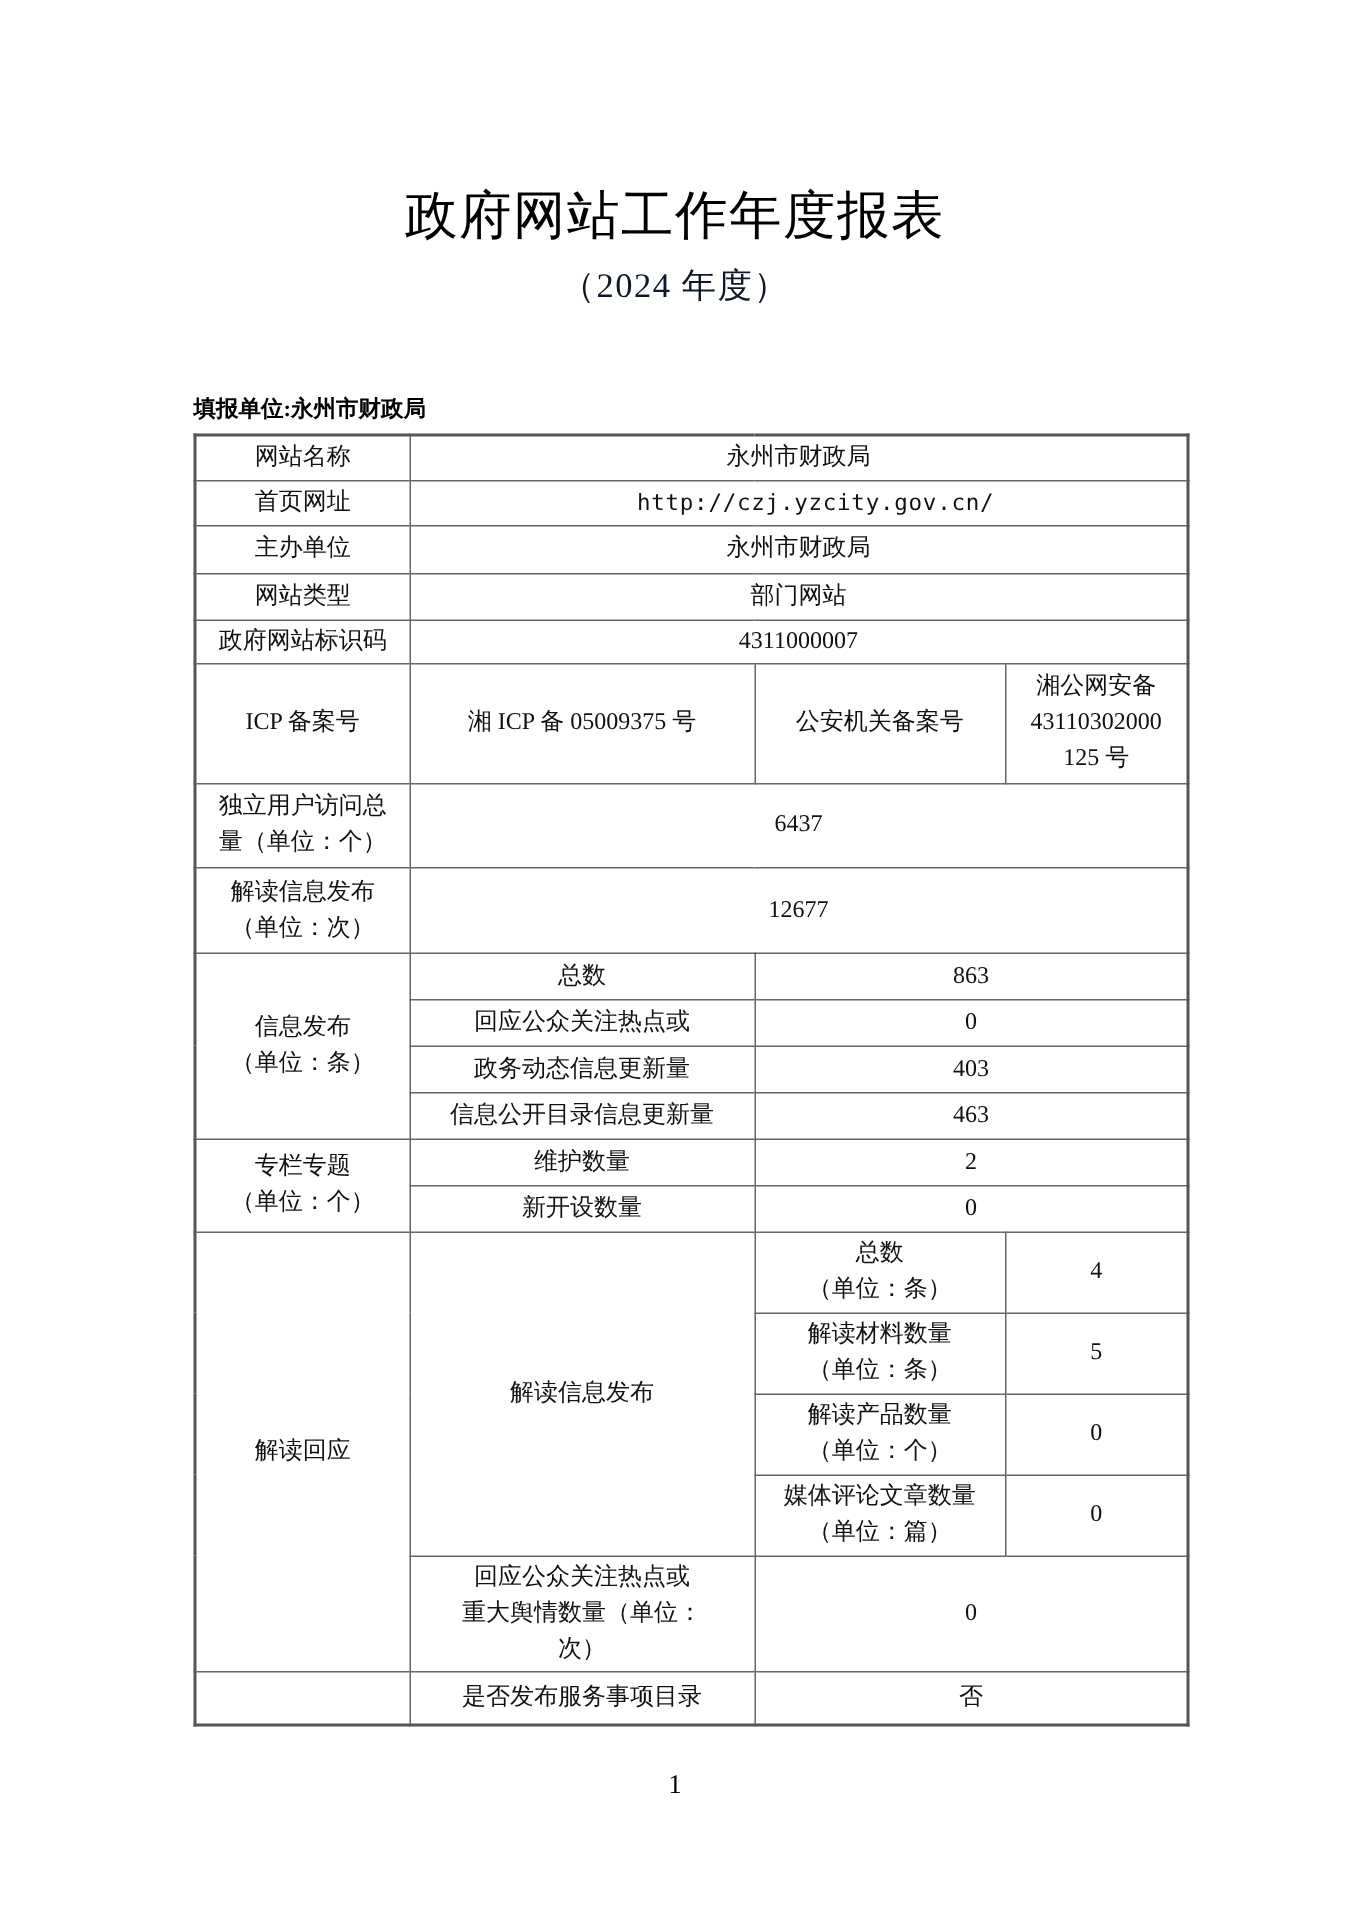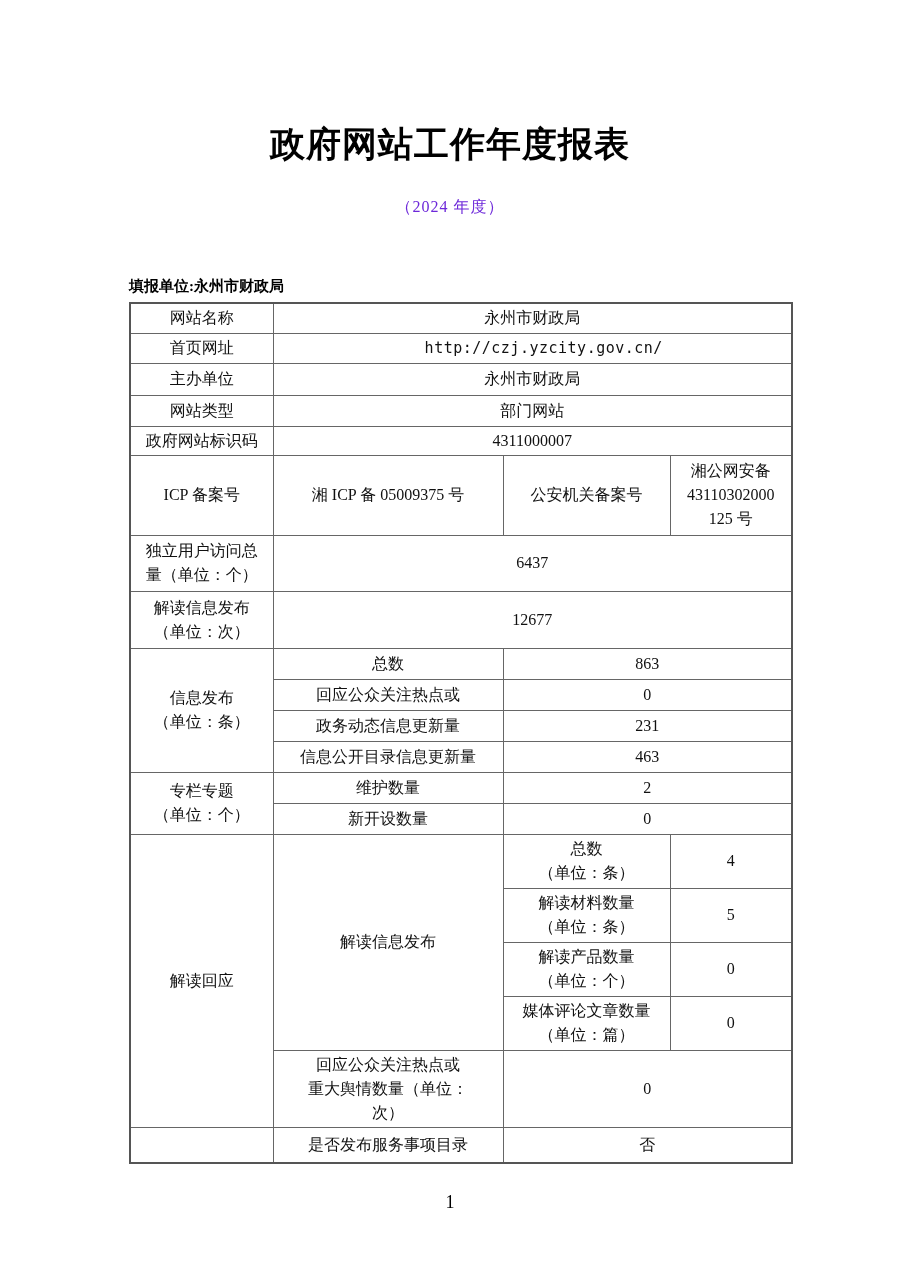--- a/index.html
+++ b/index.html
@@ -12,32 +12,32 @@
     font-family: "Liberation Serif", "DejaVu Serif", serif;
     overflow: hidden;
     position: relative;
   }
   .title {
     margin: 0;
     padding-top: 126px;
     text-align: center;
     font-family: "Liberation Sans", "DejaVu Sans", sans-serif;
     font-size: 35px;
-    font-weight: bold;
+    font-weight: normal;
     letter-spacing: 1px;
     line-height: 1;
     color: #000000;
   }
   .subtitle {
-    margin-top: 38px;
-    text-align: center;
-    font-size: 16px;
+    margin-top: 18px;
+    text-align: center;
+    font-size: 23px;
     letter-spacing: 1px;
     line-height: 1;
-    color: #6d28d9;
+    color: #0f172a;
   }
   .report-unit {
     margin: 64px 0 8px 129px;
     font-size: 15px;
     font-weight: bold;
     line-height: 1;
     color: #000000;
   }
   table.report-table {
     margin-left: 129px;
@@ -147,21 +147,21 @@
 （单位：条）</td>
         <td>总数</td>
         <td colspan="2">863</td>
       </tr>
       <tr class="h31">
         <td>回应公众关注热点或</td>
         <td colspan="2">0</td>
       </tr>
       <tr class="h31">
         <td>政务动态信息更新量</td>
-        <td colspan="2">231</td>
+        <td colspan="2">403</td>
       </tr>
       <tr class="h31">
         <td>信息公开目录信息更新量</td>
         <td colspan="2">463</td>
       </tr>
 
       <tr class="h31">
         <td rowspan="2">专栏专题
 （单位：个）</td>
         <td>维护数量</td>

